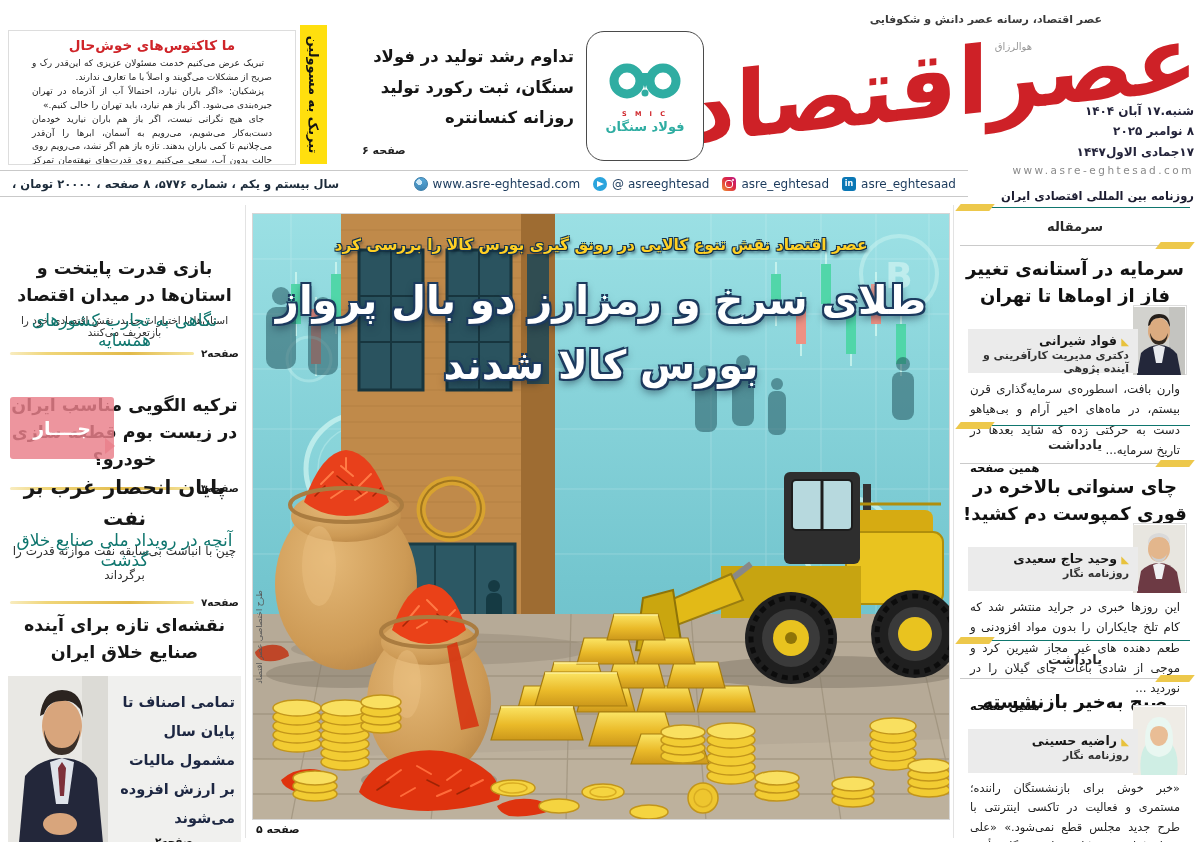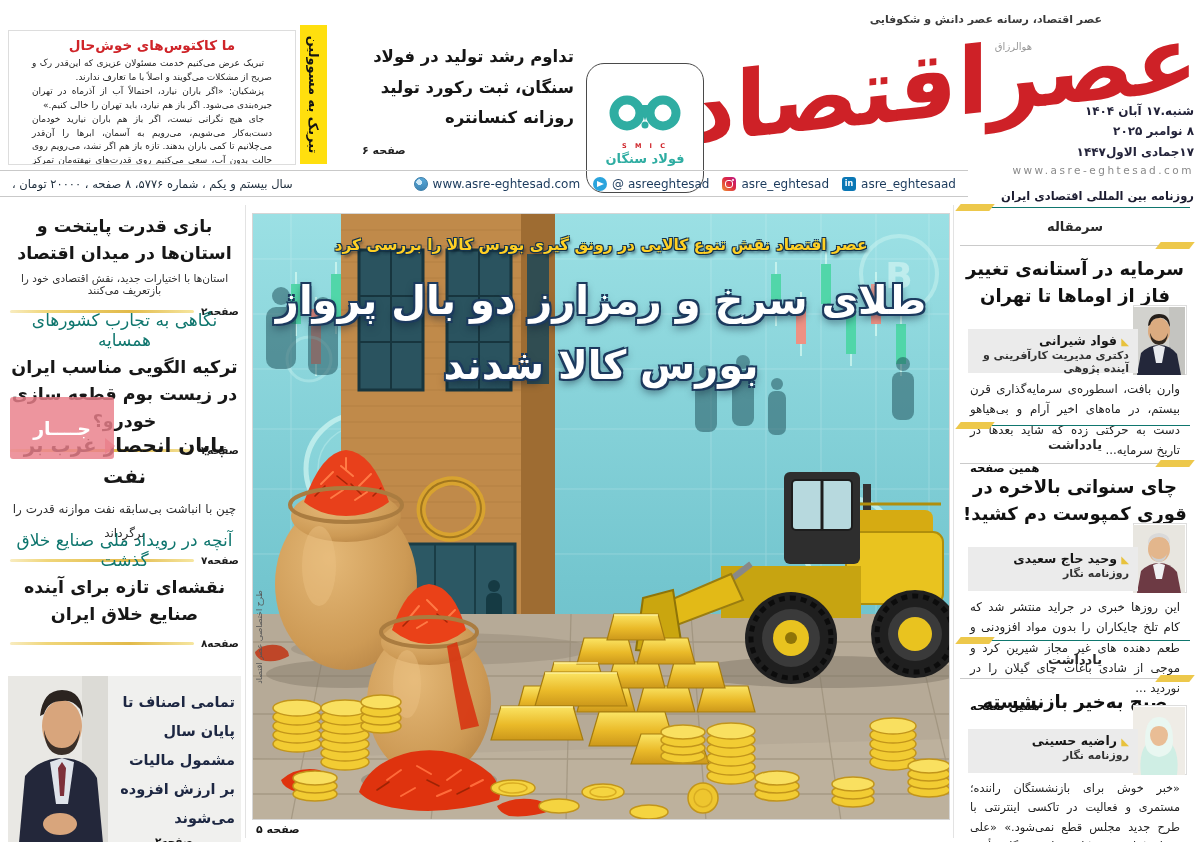--- a/index.html
+++ b/index.html
@@ -28,29 +28,29 @@
   .congrat-strip { position:absolute; left:300px; top:25px; width:27px; height:139px;
     background:#ffdf0e; display:flex; align-items:center; justify-content:center; }
   .congrat-strip span { transform:rotate(90deg); white-space:nowrap; font-weight:bold; font-size:13px; color:#141414; }
 
   
   .steel-block { position:absolute; left:362px; top:42px; width:212px; text-align:right; }
   .steel-head { font-size:16.5px; font-weight:bold; color:#161616; line-height:1.85; }
   .steel-page { text-align:left; font-size:11px; font-weight:bold; color:#222; margin-top:10px; }
   .smic-box { position:absolute; left:586px; top:31px; width:118px; height:130px;
     border:1.5px solid #4a4a4a; border-radius:18px; background:#fff;
-    display:flex; flex-direction:column; align-items:center; justify-content:center; gap:1px;margin-top:32px; }
+    display:flex; flex-direction:column; align-items:center; justify-content:center; gap:1px; }
   .smic-abbr { font-size:6.5px; color:#cf2429; letter-spacing:3px; font-weight:bold; }
   .smic-name { font-size:13px; font-weight:bold; color:#2fada2; letter-spacing:1px; }
 
   
   .info-bar { position:absolute; left:0; top:170px; width:968px; height:27px;
     border-top:1px solid #c9c9c9; border-bottom:1px solid #c9c9c9;
     display:flex; justify-content:space-between; align-items:center; padding:0 12px; }
-  .edition { font-size:11.5px; font-weight:normal; color:#1c2b3a; order:2; }
+  .edition { font-size:11.5px; font-weight:bold; color:#1c2b3a; order:2; }
   .socials { order:1; direction:ltr; display:flex; gap:13px; align-items:center;
     font-size:12px; color:#1b3a5c; }
   .soc { display:flex; gap:5px; align-items:center; }
   .ic { width:14px; height:14px; display:inline-block; flex:0 0 auto; }
   .ic-globe { border-radius:50%; background:
       radial-gradient(circle at 35% 35%, #cfe9f7 0 25%, transparent 26%),
       linear-gradient(#58a8d8, #3f86b5); border:1px solid #3a7ca8; }
   .ic-telegram { border-radius:50%; background:#2aa4dd; position:relative; }
   .ic-telegram::after { content:""; position:absolute; left:4px; top:4px;
     border-left:7px solid #fff; border-top:3.5px solid transparent; border-bottom:3.5px solid transparent; }
@@ -61,21 +61,21 @@
     display:flex; align-items:center; justify-content:center; }
 
   
   .vline { position:absolute; top:205px; width:1px; height:633px; background:#e3e3e3; }
 
   
   .left-col { position:absolute; left:8px; top:207px; width:233px; }
   .la { position:relative; padding:6px 2px 0; }
   .la1 { height:97px; } .la2 { height:120px; } .la3 { height:100px; } .la4 { height:98px; }
   .la-kicker { text-align:center; font-size:17px; color:#0f766e; margin-bottom:4px; }
-  .la-title { text-align:center; font-size:17.5px; font-weight:bold; color:#171717; line-height:1.55; }
+  .la-title { text-align:center; font-size:17.5px; font-weight:bold; color:#171717; line-height:1.55;margin-top:42px; }
   .la-title.big { font-size:20px; }
   .la-sub { text-align:center; font-size:10.5px; color:#2e2e2e; margin-top:5px; }
   .pagerow { display:flex; align-items:center; gap:7px; margin-top:9px; }
   .pagelabel { font-size:10.5px; font-weight:bold; color:#1d1d1d; white-space:nowrap; }
   .pageline { flex:1; height:3px; border-radius:2px;
     background:linear-gradient(to left,#f6e6a0,#e2ba4a 35%,#f0d67a 80%,#f8ecc0); }
   .stamp { position:absolute; left:2px; top:190px; width:104px; height:62px;
     background:rgba(233,127,138,.83); border-radius:3px; z-index:6;
     display:flex; align-items:center; justify-content:center; }
   .stamp::after { content:""; position:absolute; right:-9px; bottom:5px;

